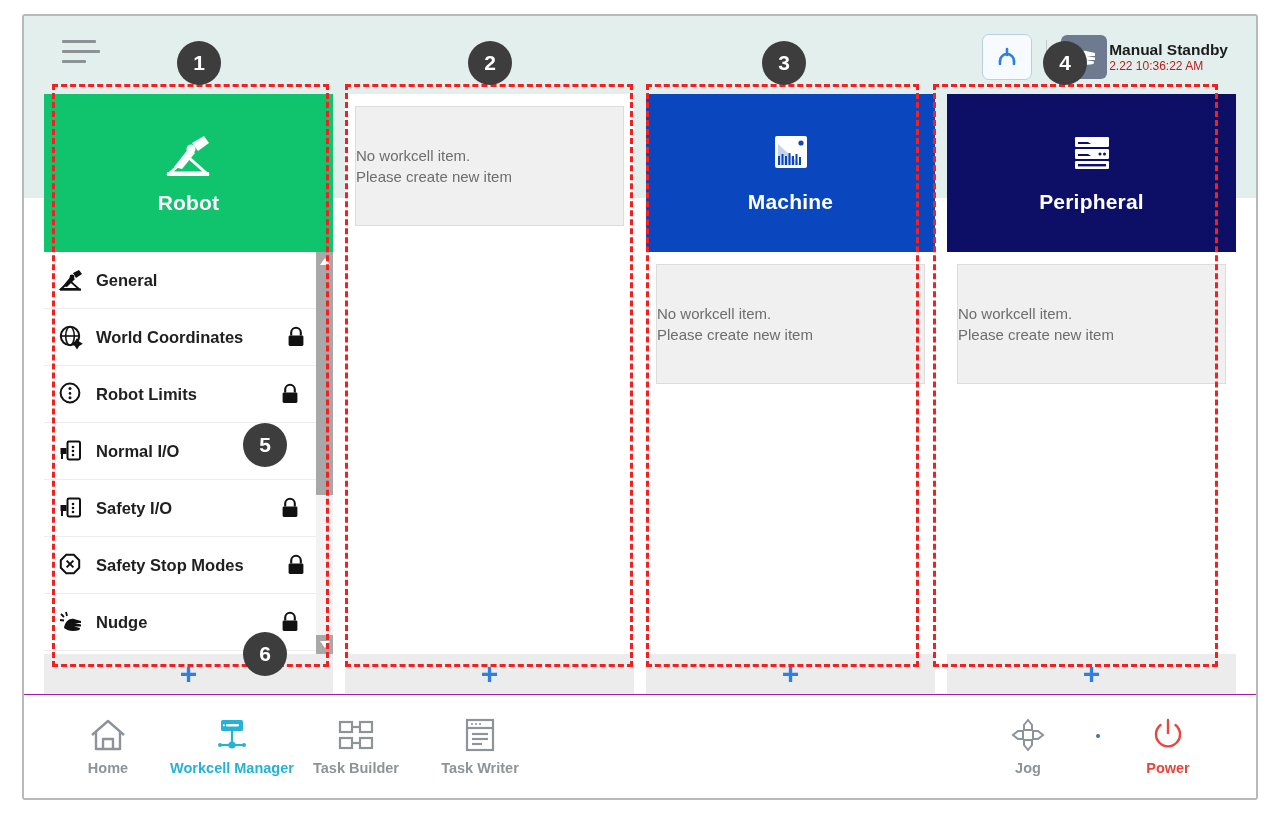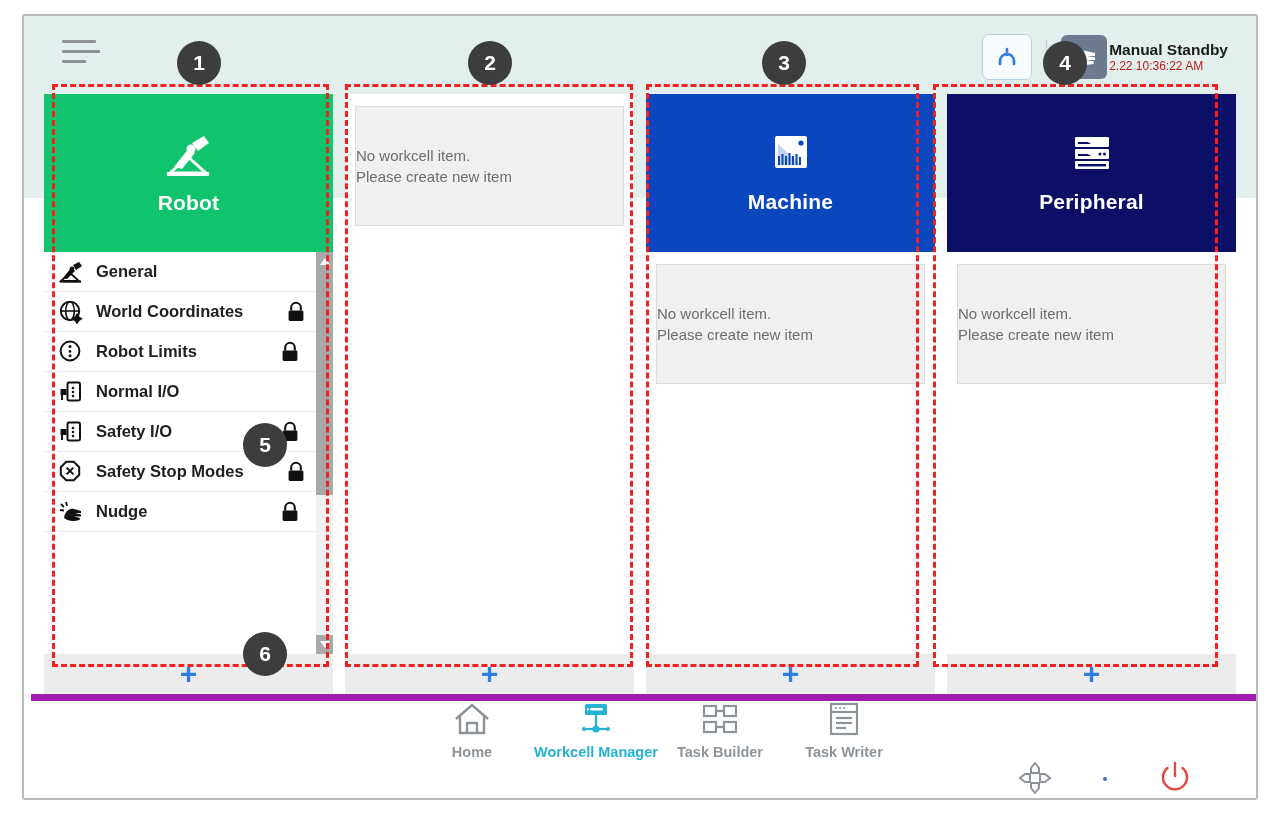--- a/index.html
+++ b/index.html
@@ -157,21 +157,21 @@
     font-size: 15px; color: #6d6d6d;
   }
 
   
   .list {
     position: absolute;
     left: 0; top: 0; right: 17px; bottom: 0;
     background: #ffffff;
   }
   .list-row {
-    height: 40px;
+    height: 57px;
     display: flex;
     align-items: center;
     padding: 0 10px 0 12px;
     border-bottom: 1px solid #ededed;
     cursor: pointer;
   }
   .list-row .ic {
     width: 30px; height: 30px;
     flex: 0 0 30px;
     display: flex; align-items: center; justify-content: center;
@@ -211,27 +211,26 @@
     position: absolute;
     left: 0; top: 19px;
     width: 17px; height: 224px;
     background: #a8a8a8;
     cursor: pointer;
   }
 
   
   .bottom-nav {
     position: absolute;
-    left: 7px; bottom: 0;
+    left: 0; bottom: 0;
     width: 100%; height: 104px;
     background: #ffffff;
-    border-top: 7px solid #a21caf;
+    border-top: 1px solid #a21caf;
     display: flex;
     align-items: center;
-    flex-direction: column;
   }
   .nav-left { display: flex; margin-left: 22px; }
   .nav-right { display: flex; margin-left: auto; margin-right: 26px; align-items: center; }
   .nav-item {
     width: 124px;
     display: flex;
     flex-direction: column;
     align-items: center;
     gap: 7px;
     cursor: pointer;

